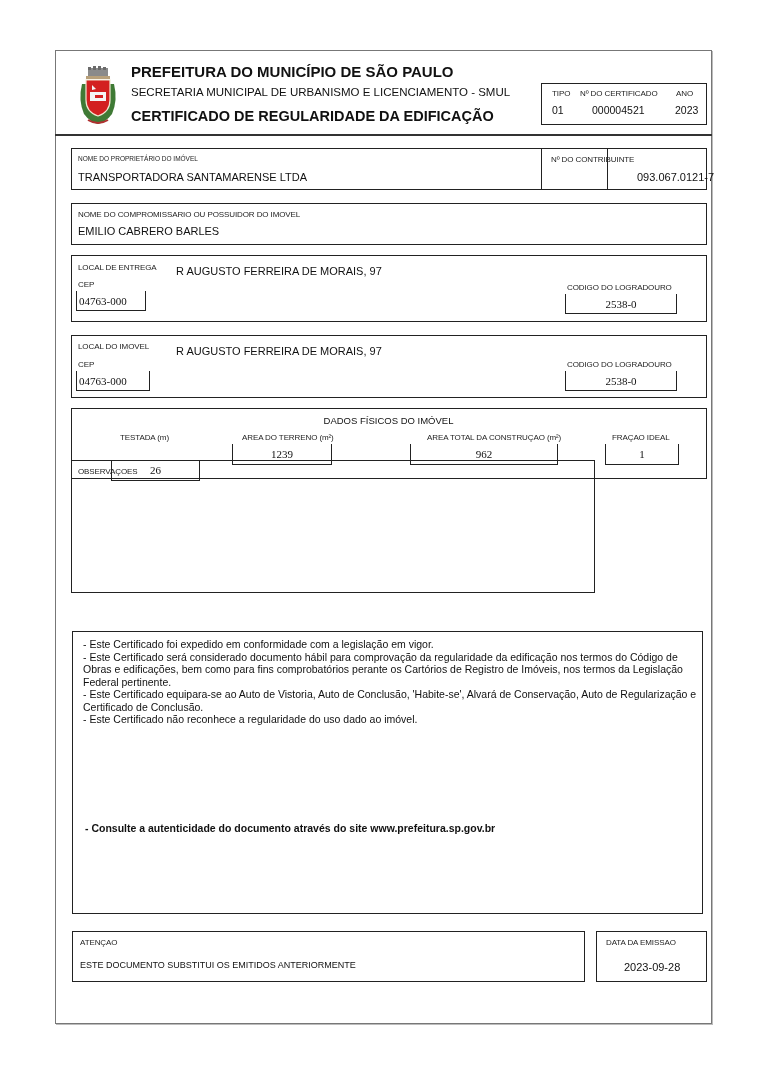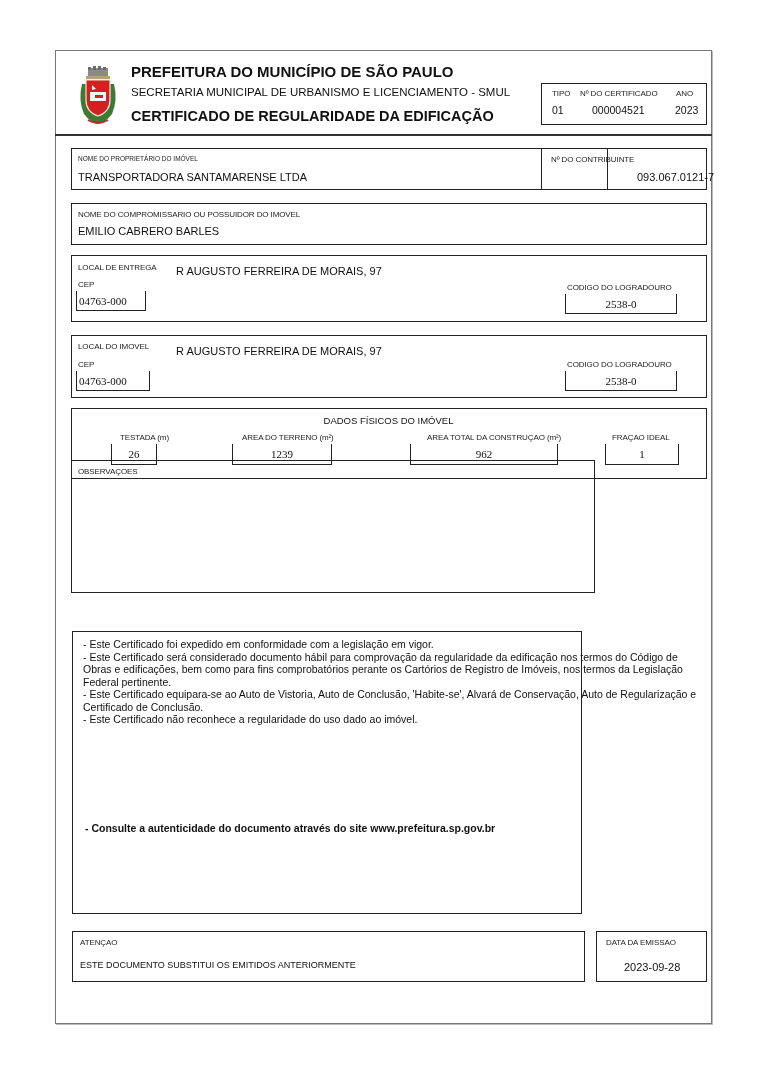--- a/index.html
+++ b/index.html
@@ -84,38 +84,38 @@
   <div class="abs lbl" style="left:6px; top:24px;">CEP</div>
   <div class="abs bracket left" style="left:4px; top:35px; width:74px; height:20px;">04763-000</div>
   <div class="abs lbl" style="left:495px; top:24px;">CODIGO DO LOGRADOURO</div>
   <div class="abs bracket" style="left:493px; top:35px; width:112px; height:20px;">2538-0</div>
 </div>
 
 <div class="abs box" style="left:71px; top:408px; width:636px; height:71px;">
   <div class="abs" style="left:0; width:633px; text-align:center; top:6px; font-size:9.5px;">DADOS FÍSICOS DO IMÓVEL</div>
 
   <div class="abs lbl" style="left:48px; top:24px;">TESTADA (m)</div>
-  <div class="abs bracket" style="left:39px; top:35px; width:46px; height:21px;text-align:center;">26</div>
+  <div class="abs bracket" style="left:39px; top:51px; width:89px; height:21px;text-align:center;">26</div>
 
   <div class="abs lbl" style="left:170px; top:24px;">AREA DO TERRENO (m²)</div>
   <div class="abs bracket" style="left:160px; top:35px; width:100px; height:21px;">1239</div>
 
   <div class="abs lbl" style="left:355px; top:24px;">AREA TOTAL DA CONSTRUÇAO (m²)</div>
   <div class="abs bracket" style="left:338px; top:35px; width:148px; height:21px;">962</div>
 
   <div class="abs lbl" style="left:540px; top:24px;">FRAÇAO IDEAL</div>
   <div class="abs bracket" style="left:533px; top:35px; width:74px; height:21px;">1</div>
 </div>
 
 <div class="abs box" style="left:71px; top:460px; width:524px; height:133px;">
   <div class="abs lbl" style="left:6px; top:6px;">OBSERVAÇOES</div>
   <div class="abs val" style="left:6px; top:22px;"></div>
 </div>
 
-<div class="abs box" style="left:72px; top:631px; width:510px; height:283px;">
+<div class="abs box" style="left:72px; top:631px; width:631px; height:283px;">
   <div class="abs notes" style="left:10px; top:6px; width:615px;">
     <div>- Este Certificado foi expedido em conformidade com a legislação em vigor.</div>
     <div>- Este Certificado será considerado documento hábil para comprovação da regularidade da edificação nos termos do Código de Obras e edificações, bem como para fins comprobatórios perante os Cartórios de Registro de Imóveis, nos termos da Legislação Federal pertinente.</div>
     <div>- Este Certificado equipara-se ao Auto de Vistoria, Auto de Conclusão, 'Habite-se', Alvará de Conservação, Auto de Regularização e Certificado de Conclusão.</div>
     <div>- Este Certificado não reconhece  a regularidade do uso dado ao imóvel.</div>
   </div>
   <div class="abs bold-line" style="left:12px; top:190px;">- Consulte a autenticidade do documento através do site www.prefeitura.sp.gov.br</div>
 </div>
 
 <div class="abs box" style="left:72px; top:931px; width:513px; height:51px;">

